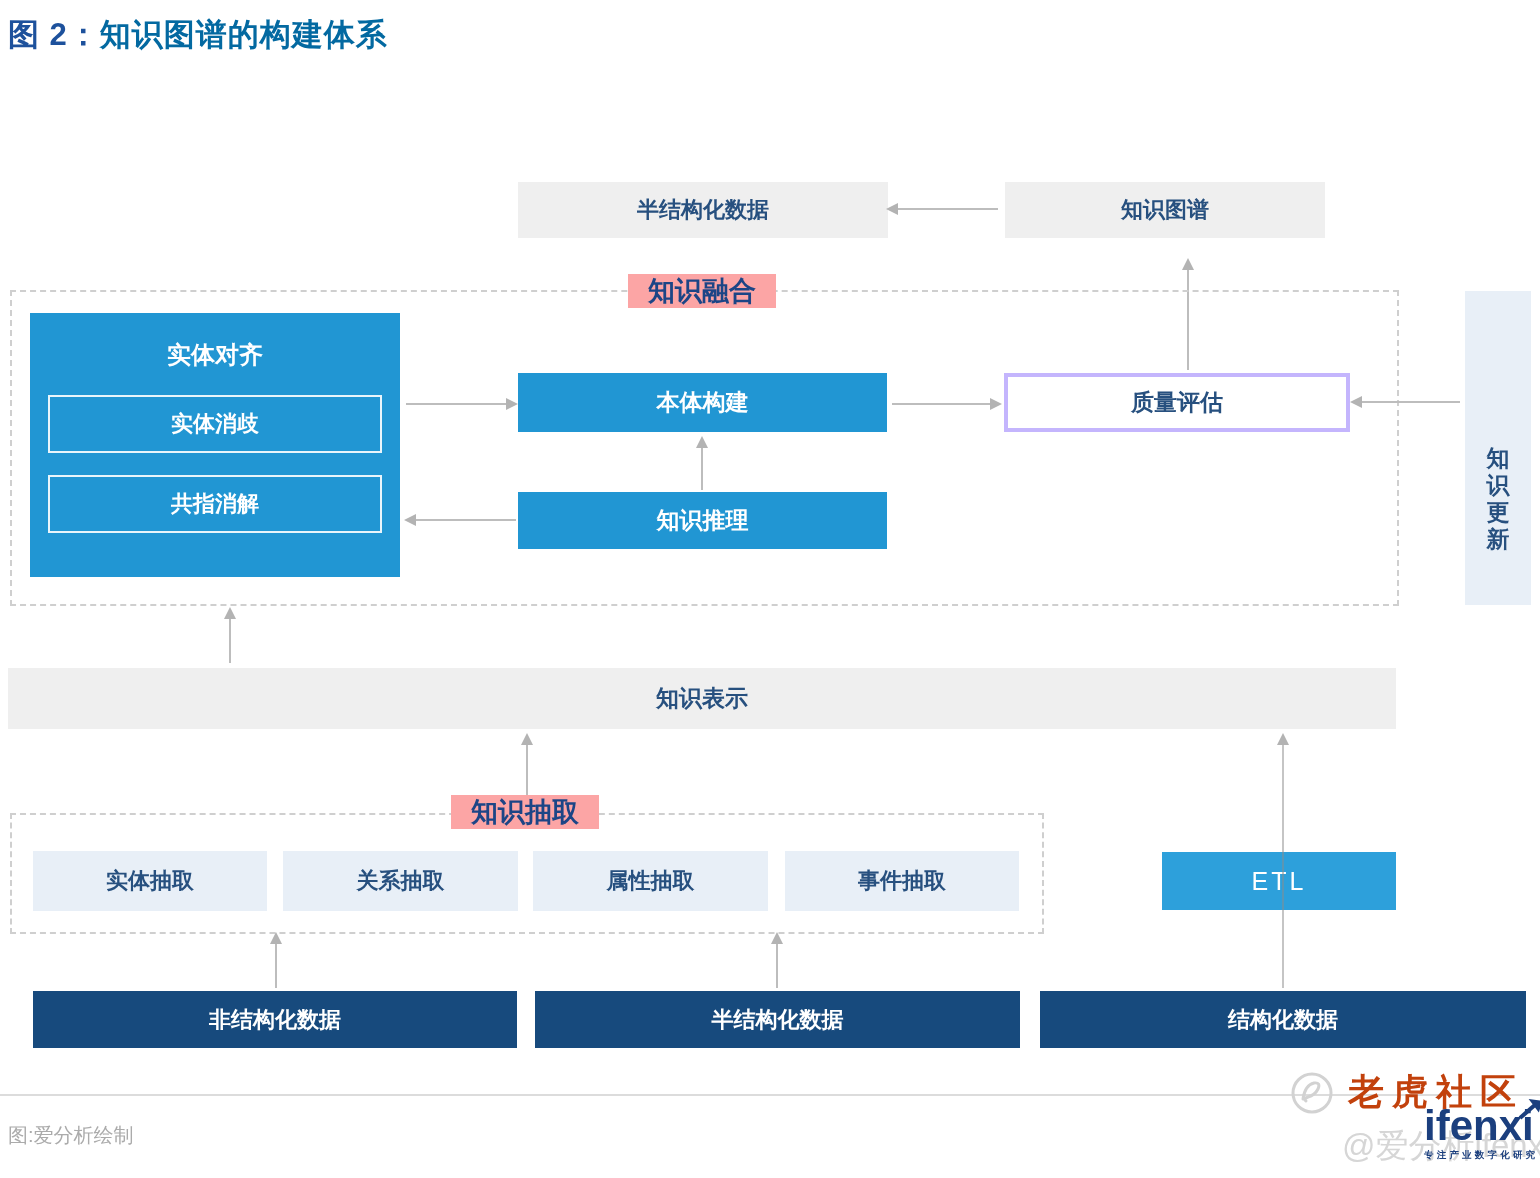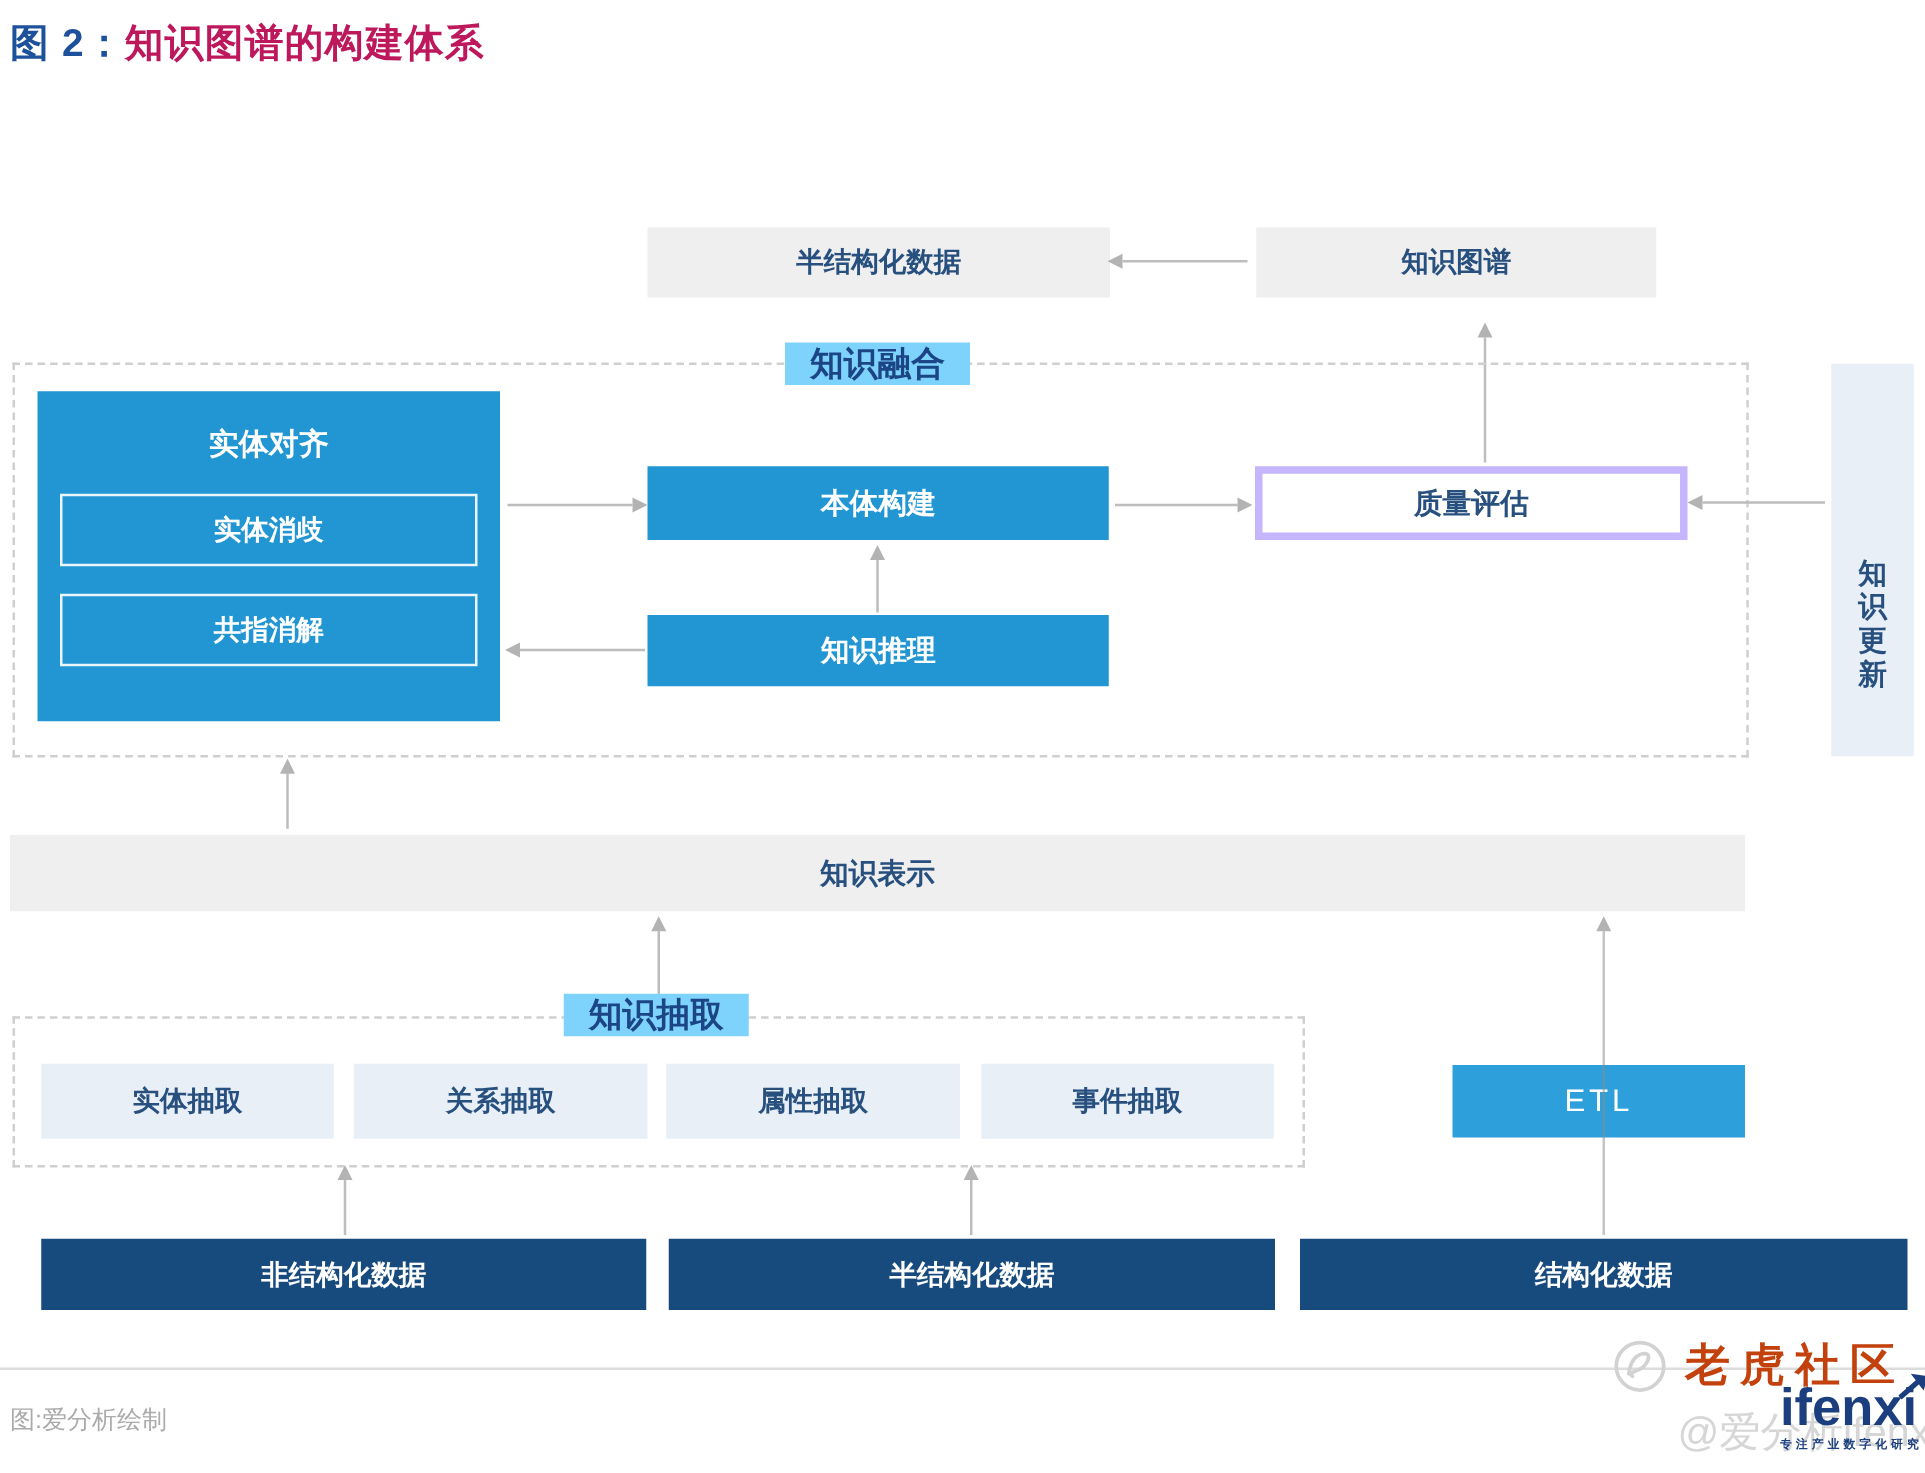--- a/index.html
+++ b/index.html
@@ -4,47 +4,47 @@
 <style>
   html,body{margin:0;padding:0;background:#ffffff;}
   #stage{
     position:relative;width:1540px;height:1178px;background:#ffffff;overflow:hidden;
     font-family:"Liberation Sans","DejaVu Sans",sans-serif;
   }
   .abs{position:absolute;}
   
   #main-title{left:8px;top:14px;font-size:31px;font-weight:700;letter-spacing:1px;}
   #main-title .tag{color:#1d519c;}
-  #main-title .txt{color:#be185d;}
+  #main-title .txt{color:#0369a1;}
   
   .node{position:absolute;display:flex;align-items:center;justify-content:center;
         font-size:22px;font-weight:600;box-sizing:border-box;text-align:center;}
   .gray{background:#efefef;color:#27507f;}
   .blue{background:#2196d3;color:#ffffff;}
   .lblue{background:#e8eff7;color:#27507f;}
   .navy{background:#174a7d;color:#ffffff;font-weight:700;}
   
   #kg-app{left:518px;top:182px;width:370px;height:56px;}
   #kg{left:1005px;top:182px;width:320px;height:56px;}
   
   #fusion-box{left:10px;top:290px;width:1385px;height:312px;border:2px dashed #cfcfcf;}
-  .section-label{position:absolute;background:#7dd3fc;padding:0 20px;font-size:27px;
+  .section-label{position:absolute;background:#fca5a5;padding:0 20px;font-size:27px;
                  font-weight:700;color:#1c4586;transform:translateX(-50%);line-height:34px;text-align:right;}
   #fusion-label{left:702px;top:274px;}
   #entity-align{left:30px;top:313px;width:370px;height:264px;background:#2196d3;color:#fff;}
   #entity-align .ea-title{position:absolute;top:26px;left:0;width:100%;text-align:center;
                           font-size:24px;font-weight:700;}
   .inner-box{position:absolute;left:18px;width:334px;height:58px;border:2px solid rgba(255,255,255,0.9);
              display:flex;align-items:center;justify-content:center;font-size:22px;font-weight:600;box-sizing:border-box;}
   #entity-disambig{top:82px;}
   #coref{top:162px;}
   #ontology{left:518px;top:373px;width:369px;height:59px;font-size:23px;}
   #reasoning{left:518px;top:492px;width:369px;height:57px;font-size:23px;}
   #quality{left:1004px;top:373px;width:346px;height:59px;background:#ffffff;
-           border:6px solid #c4b5fd;color:#27507f;font-size:23px;}
+           border:4px solid #c4b5fd;color:#27507f;font-size:23px;}
   
   #update{left:1465px;top:291px;width:66px;height:314px;}
   #update span{display:block;width:26px;margin:102px auto 0;font-size:23px;line-height:27px;
                word-break:break-all;text-align:center;font-weight:600;}
   
   #representation{left:8px;top:668px;width:1388px;height:61px;font-size:23px;}
   
   #extraction-box{left:10px;top:813px;width:1030px;height:117px;border:2px dashed #cfcfcf;}
   #extraction-label{left:525px;top:795px;}
   .ext{top:851px;height:60px;font-size:22px;}

